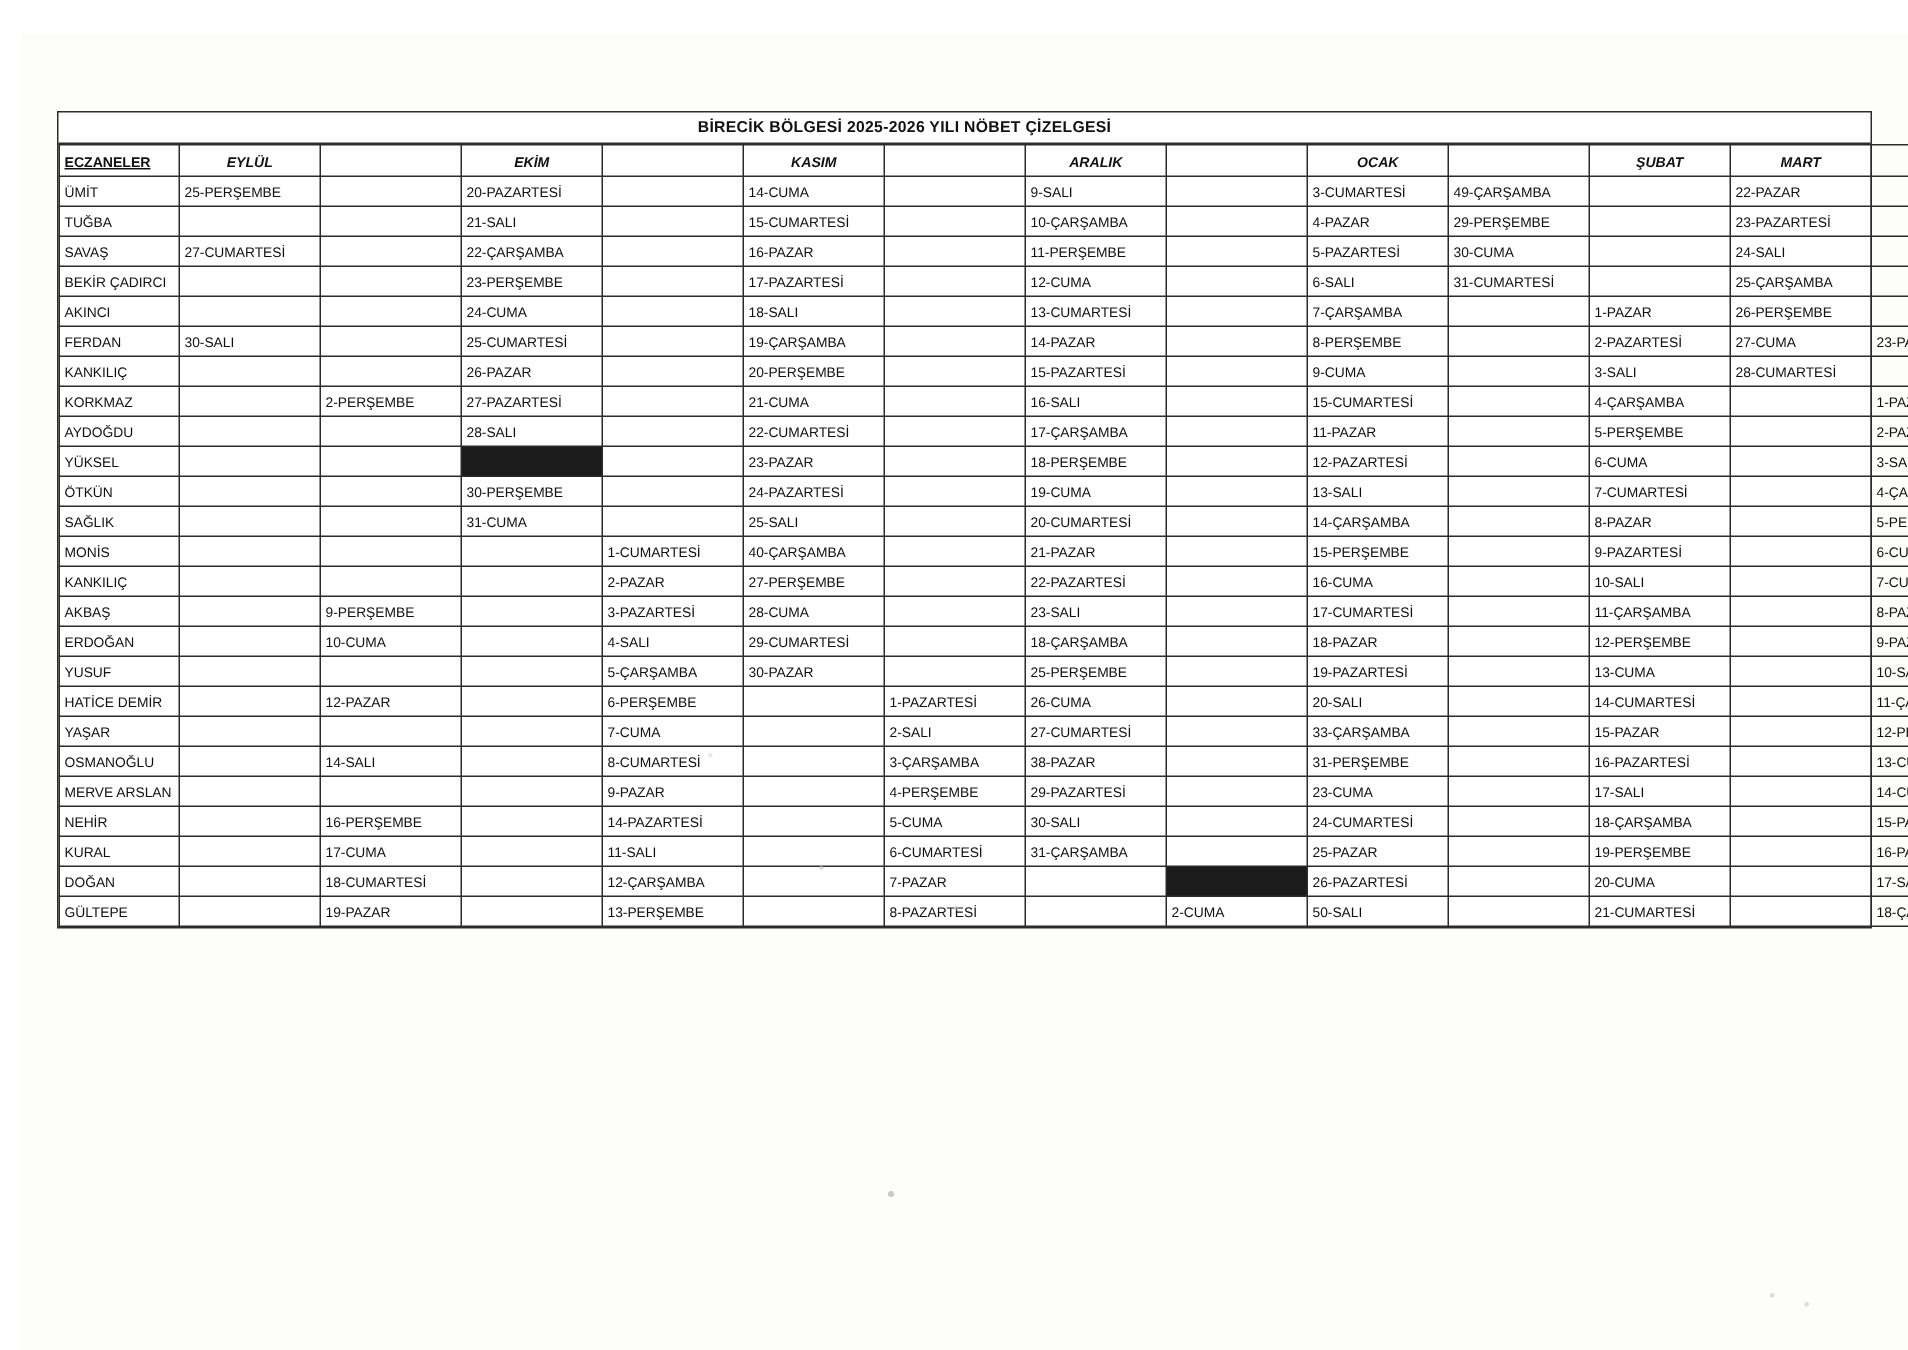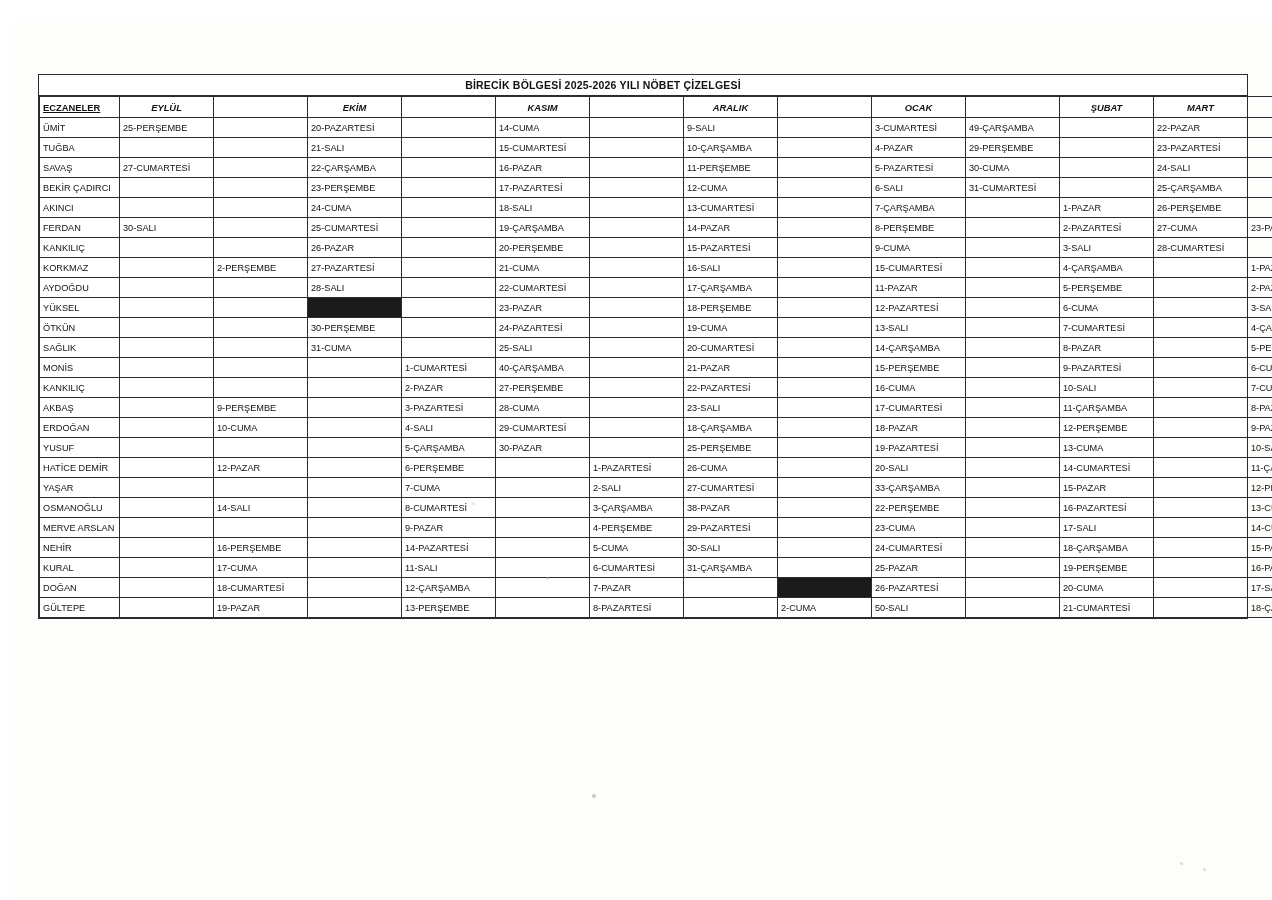--- a/index.html
+++ b/index.html
@@ -437,21 +437,21 @@
           <tr>
             <td>OSMANOĞLU</td>
             <td></td>
             <td>14-SALI</td>
             <td></td>
             <td>8-CUMARTESİ</td>
             <td></td>
             <td>3-ÇARŞAMBA</td>
             <td>38-PAZAR</td>
             <td></td>
-            <td>22-PERŞEMBE</td>
+            <td>31-PERŞEMBE</td>
             <td></td>
             <td>16-PAZARTESİ</td>
             <td></td>
             <td>13-CUMA</td>
           </tr>
           <tr>
             <td>MERVE ARSLAN</td>
             <td></td>
             <td></td>
             <td></td>

